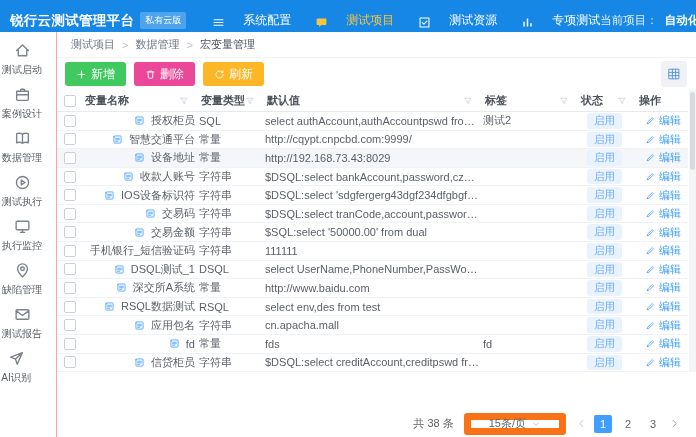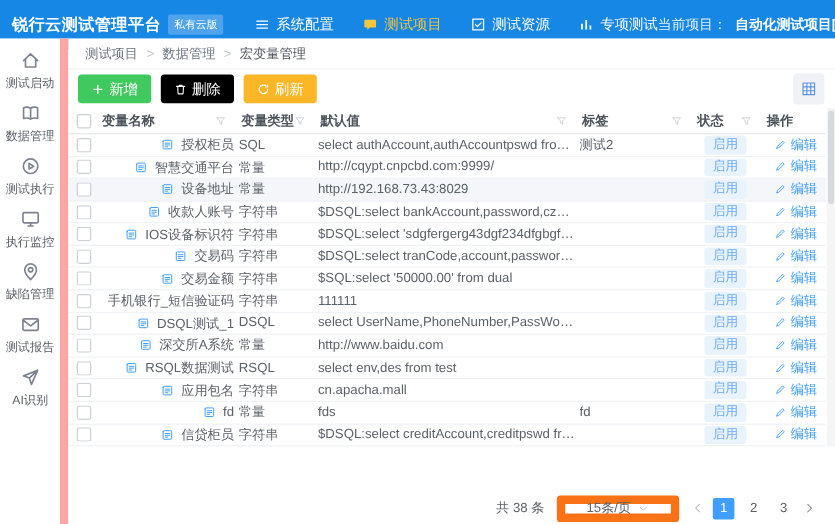--- a/index.html
+++ b/index.html
@@ -5,43 +5,43 @@
   * { margin:0; padding:0; box-sizing:border-box; }
   html,body { width:696px; height:437px; overflow:hidden; }
   body { font-family:"Liberation Sans","DejaVu Sans",sans-serif; font-size:12px; background:#fff; color:#5a6069; position:relative; }
   svg { display:block; }
 
   
   .topbar { height:41px; background:#1787e6; display:flex; align-items:center; padding:0 10px; color:#fff; }
   .logo { font-size:13.5px; font-weight:bold; letter-spacing:.3px; white-space:nowrap; }
   .ver-badge { margin-left:6px; background:rgba(255,255,255,.24); border-radius:2px; font-size:9px; padding:2px 5px; white-space:nowrap; }
   .topnav { display:flex; align-items:center; gap:24px; margin-left:26px; }
-  .topnav-item { display:flex; align-items:center; gap:5px; font-size:12px; cursor:pointer; white-space:nowrap; }
+  .topnav-item { display:flex; align-items:flex-end; gap:18px; font-size:12px; cursor:pointer; white-space:nowrap; }
   .topnav-item.active { color:#f5c53d; }
   .top-right { margin-left:auto; display:flex; align-items:center; gap:7px; font-size:11.5px; white-space:nowrap; }
   .cp-label { color:rgba(255,255,255,.88); }
   .cp-name { font-weight:bold; }
 
   
-  .sidebar { position:absolute; left:0; top:32px; bottom:0; width:57px; border-right:7px solid #fca5a5; background:#fff; display:flex; flex-direction:column; align-items:center; padding-top:5px; }
+  .sidebar { position:absolute; left:0; top:32px; bottom:0; width:57px; border-right:1px solid #fca5a5; background:#fff; display:flex; flex-direction:column; align-items:flex-start; padding-top:5px; }
   .side-item { height:44px; display:flex; flex-direction:column; align-items:center; justify-content:center; gap:3px; cursor:pointer; }
   .side-item .ic { color:#7c838e; }
   .side-item .lbl { font-size:11px; color:#595f66; transform:scale(.92); white-space:nowrap; }
 
   
   .content { position:absolute; left:57px; top:32px; right:0; bottom:0; display:flex; flex-direction:column; background:#fff; }
   .crumbs { height:26px; display:flex; align-items:center; padding:0 14px; gap:7px; font-size:11px; color:#6e7583; border-bottom:1px solid #f2f3f5; }
   .crumb { cursor:pointer; }
   .crumb-sep { color:#c0c4cc; }
   .crumbs .crumb:last-of-type { color:#4c525b; }
 
   .toolbar { height:32px; display:flex; align-items:center; gap:8px; padding:0 8px; position:relative; }
   .btn { height:24px; border:none; border-radius:3px; color:#fff; font-size:12px; display:inline-flex; align-items:center; gap:4px; padding:0 11px; cursor:pointer; font-family:inherit; }
   .btn-add { background:#40c95e; }
-  .btn-del { background:#000000; }
+  .btn-del { background:#ec4899; }
   .btn-ref { background:#fcb626; }
   .grid-btn { position:absolute; right:9px; top:3px; width:26px; height:26px; background:#f0f2f5; border-radius:3px; display:flex; align-items:center; justify-content:center; color:#5c95dd; cursor:pointer; }
 
   
   .table { flex:1; display:flex; flex-direction:column; position:relative; padding-right:8px; min-height:0; }
   .thead, .trow { display:grid; grid-template-columns:26px 116px 66px 218px 96px 58px 1fr; align-items:center; }
   .thead { height:22px; border-bottom:1px solid #e6e9ee; font-size:11px; font-weight:bold; color:#4d535b; }
   .th { display:flex; align-items:center; justify-content:space-between; padding:0 10px 0 2px; height:100%; }
   .th .flt { color:#c4c9d2; cursor:pointer; }
   .tbody { flex:1; display:flex; flex-direction:column; min-height:0; }
@@ -123,20 +123,28 @@
       <span class="ic">
         <svg viewBox="0 0 16 16" width="17" height="17" fill="none" stroke="currentColor" stroke-width="1.3" stroke-linecap="round" stroke-linejoin="round">
           <path d="M2.5 8L8 2.8 13.5 8M4 6.8V13h8V6.8"></path>
         </svg>
       </span>
       <span class="lbl">测试启动</span>
     </div>
     <div class="side-item">
       <span class="ic">
         <svg viewBox="0 0 16 16" width="17" height="17" fill="none" stroke="currentColor" stroke-width="1.3" stroke-linecap="round" stroke-linejoin="round">
+          <path d="M2.5 5h11v7.5a1 1 0 0 1-1 1h-9a1 1 0 0 1-1-1V5zM6 5V3.8A.8.8 0 0 1 6.8 3h2.4a.8.8 0 0 1 .8.8V5M2.5 8.2h11"></path>
+        </svg>
+      </span>
+      <span class="lbl">案例设计</span>
+    </div>
+    <div class="side-item">
+      <span class="ic">
+        <svg viewBox="0 0 16 16" width="17" height="17" fill="none" stroke="currentColor" stroke-width="1.3" stroke-linecap="round" stroke-linejoin="round">
           <path d="M2.5 3.5c1.8-.6 3.9-.5 5.5.5v8.5c-1.6-1-3.7-1.1-5.5-.5V3.5zM13.5 3.5c-1.8-.6-3.9-.5-5.5.5v8.5c1.6-1 3.7-1.1 5.5-.5V3.5z"></path>
         </svg>
       </span>
       <span class="lbl">数据管理</span>
     </div>
     <div class="side-item">
       <span class="ic">
         <svg viewBox="0 0 16 16" width="17" height="17" fill="none" stroke="currentColor" stroke-width="1.3" stroke-linecap="round" stroke-linejoin="round">
           <circle cx="8" cy="8" r="5.7"></circle>
           <path d="M6.8 5.8v4.4L10.4 8z"></path>

